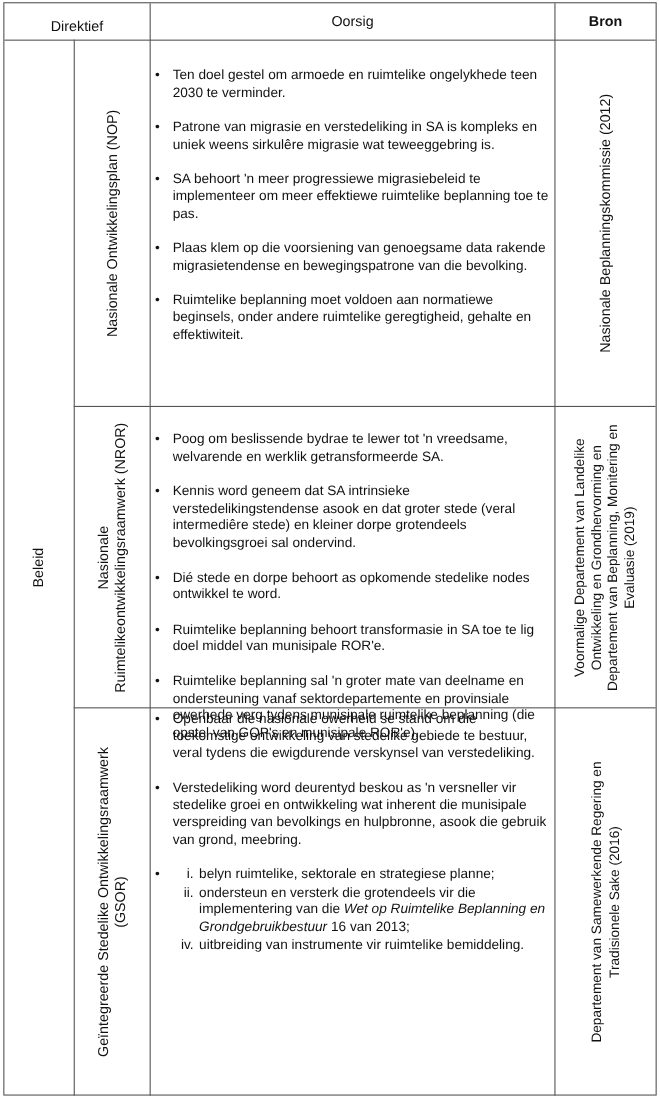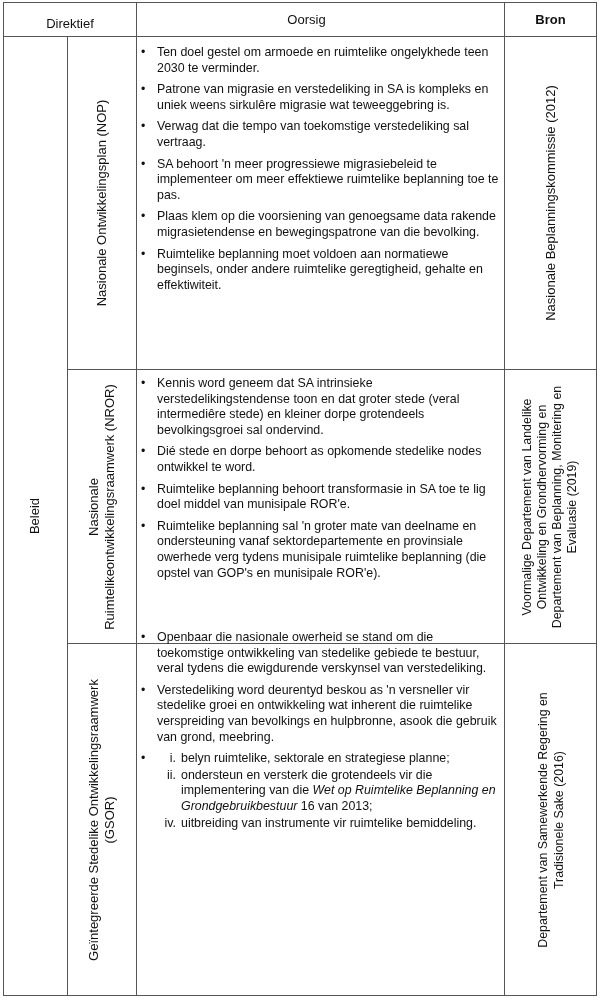--- a/index.html
+++ b/index.html
@@ -7,74 +7,74 @@
          font-family: "Liberation Sans", sans-serif; color: #111; }
   .tbl { position: absolute; left: 3px; top: 2px; width: 594px; height: 994px;
          border: 1px solid #555; box-sizing: border-box; }
   .vline, .hline { position: absolute; background: #555; }
   .cell { position: absolute; box-sizing: border-box; }
   .hdr { display: flex; align-items: center; justify-content: center; font-size: 13px; }
   .vert { position: absolute; display: flex; align-items: center; justify-content: center; }
   .vert .rot { transform: rotate(-90deg); white-space: nowrap; text-align: center;
                font-size: 13px; line-height: 16px; }
   ul.bul { margin: 0; padding: 0; list-style: none; font-size: 12.4px; line-height: 15.6px; }
-  ul.bul > li { position: relative; padding-left: 20px; margin-bottom: 6px; }
+  ul.bul > li { position: relative; padding-left: 20px; margin-bottom: 6px; margin-top: 16px; }
   ul.bul > li::before { content: "\2022"; position: absolute; left: 4px; top: 0; }
   ol.rom { margin: 4px 0 0 0; padding: 0; list-style: none; }
   ol.rom li { position: relative; padding-left: 24px; margin-bottom: 1px; }
   ol.rom li .num { position: absolute; left: 0; width: 19px; text-align: right; }
   em { font-style: italic; }
 </style>
 </head>
 <body>
 
 <div class="tbl">
 
   <div class="vline" style="left:63px; top:33px; width:1px; height:960px;"></div>
   <div class="vline" style="left:132px; top:0; width:1px; height:993px;"></div>
   <div class="vline" style="left:500px; top:0; width:1px; height:993px;"></div>
 
   <div class="hline" style="left:0; top:33px; width:592px; height:1px;"></div>
   <div class="hline" style="left:63px; top:366px; width:529px; height:1px;"></div>
   <div class="hline" style="left:63px; top:640px; width:529px; height:1px;"></div>
 
   <div class="cell hdr" style="left:0; top:4px; width:132px; height:33px;">Direktief</div>
-  <div class="cell hdr" style="left:119px; top:0; width:367px; height:33px;">Oorsig</div>
+  <div class="cell hdr" style="left:133px; top:0; width:367px; height:33px;">Oorsig</div>
   <div class="cell hdr" style="left:501px; top:0; width:91px; height:33px;font-weight:bold;">Bron</div>
 
   <div class="vert" style="left:0; top:34px; width:63px; height:958px;">
     <div class="rot">Beleid</div>
   </div>
 
   <div class="vert" style="left:64px; top:34px; width:68px; height:332px;">
     <div class="rot">Nasionale Ontwikkelingsplan (NOP)</div>
   </div>
   <div class="cell" style="left:133px; top:42px; width:365px;">
     <ul class="bul">
       <li>Ten doel gestel om armoede en ruimtelike ongelykhede teen 2030 te verminder.</li>
       <li>Patrone van migrasie en verstedeliking in SA is kompleks en uniek weens sirkulêre migrasie wat teweeggebring is.</li>
-      <li>Verwag dat die tempo van toekomstige verstedeliking sal vertraag.</li>
       <li>SA behoort 'n meer progressiewe migrasiebeleid te implementeer om meer effektiewe ruimtelike beplanning toe te pas.</li>
       <li>Plaas klem op die voorsiening van genoegsame data rakende migrasietendense en bewegingspatrone van die bevolking.</li>
       <li>Ruimtelike beplanning moet voldoen aan normatiewe beginsels, onder andere ruimtelike geregtigheid, gehalte en effektiwiteit.</li>
     </ul>
   </div>
   <div class="vert" style="left:501px; top:34px; width:91px; height:332px;">
     <div class="rot">Nasionale Beplanningskommissie (2012)</div>
   </div>
 
   <div class="vert" style="left:64px; top:367px; width:68px; height:273px;">
     <div class="rot">
       <div>Nasionale</div>
       <div>Ruimtelikeontwikkelingsraamwerk (NROR)</div>
     </div>
   </div>
   <div class="cell" style="left:133px; top:373px; width:365px;">
     <ul class="bul">
-      <li>Kennis word geneem dat SA intrinsieke verstedelikingstendense toon en dat groter stede (veral intermediêre stede) en kleiner dorpe grotendeels bevolkingsgroei sal ondervind.</li>
+      <li>Poog om beslissende bydrae te lewer tot 'n vreedsame, welvarende en werklik getransformeerde SA.</li>
+      <li>Kennis word geneem dat SA intrinsieke verstedelikingstendense asook en dat groter stede (veral intermediêre stede) en kleiner dorpe grotendeels bevolkingsgroei sal ondervind.</li>
       <li>Dié stede en dorpe behoort as opkomende stedelike nodes ontwikkel te word.</li>
       <li>Ruimtelike beplanning behoort transformasie in SA toe te lig doel middel van munisipale ROR'e.</li>
       <li>Ruimtelike beplanning sal 'n groter mate van deelname en ondersteuning vanaf sektordepartemente en provinsiale owerhede verg tydens munisipale ruimtelike beplanning (die opstel van GOP's en munisipale ROR'e).</li>
     </ul>
   </div>
   <div class="vert" style="left:501px; top:367px; width:91px; height:273px;">
     <div class="rot" style="font-size:12.4px; line-height:15px;">
       <div>Voormalige Departement van Landelike</div>
       <div>Ontwikkeling en Grondhervorming en</div>
       <div>Departement van Beplanning, Monitering en</div>
@@ -84,21 +84,21 @@
 
   <div class="vert" style="left:64px; top:641px; width:68px; height:351px;">
     <div class="rot">
       <div>Geïntegreerde Stedelike Ontwikkelingsraamwerk</div>
       <div>(GSOR)</div>
     </div>
   </div>
   <div class="cell" style="left:133px; top:627px; width:365px;">
     <ul class="bul">
       <li>Openbaar die nasionale owerheid se stand om die toekomstige ontwikkeling van stedelike gebiede te bestuur, veral tydens die ewigdurende verskynsel van verstedeliking.</li>
-      <li>Verstedeliking word deurentyd beskou as 'n versneller vir stedelike groei en ontwikkeling wat inherent die ruimtelike verspreiding van bevolkings en hulpbronne, asook die gebruik van grond, meebring.</li>
+      <li>Verstedeliking word deurentyd beskou as 'n versneller vir stedelike groei en ontwikkeling wat inherent die munisipale verspreiding van bevolkings en hulpbronne, asook die gebruik van grond, meebring.</li>
       <li>
         <ol class="rom">
           <li>
             <span class="num">i.</span>
             <span>belyn ruimtelike, sektorale en strategiese planne;</span>
           </li>
           <li>
             <span class="num">ii.</span>
             <span>ondersteun en versterk die grotendeels vir die implementering van die </span><em>Wet op Ruimtelike Beplanning en Grondgebruikbestuur</em><span> 16 van 2013;</span>
           </li>

